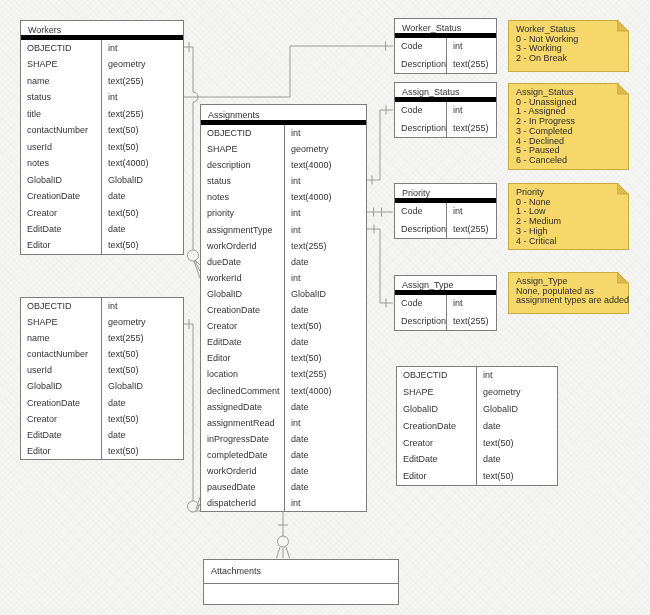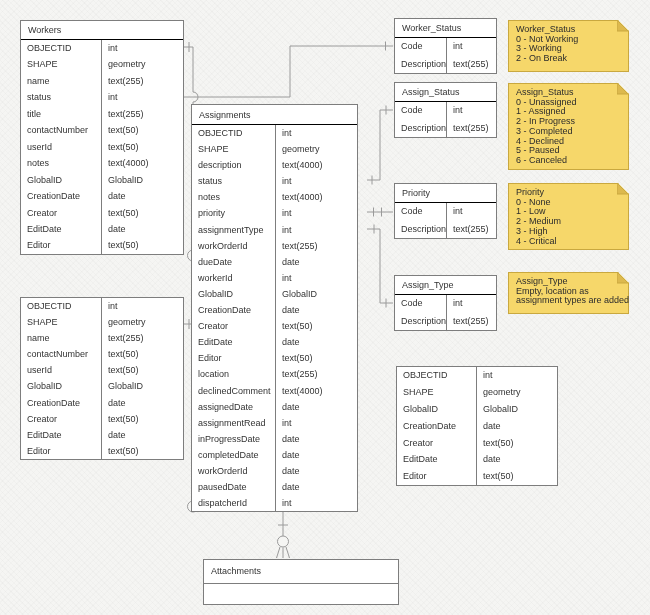--- a/index.html
+++ b/index.html
@@ -16,21 +16,21 @@
       #f5f5f3;
   }
   #wires{position:absolute;left:0;top:0;z-index:0;}
   .entity{
     position:absolute;z-index:1;box-sizing:border-box;
     background:#ffffff;border:1px solid #7d7d7d;
     color:#333;font-size:9px;
   }
   .entity-title{
     box-sizing:border-box;height:var(--th,19px);line-height:var(--th,19px);
-    border-bottom:1px solid #000000;padding:0 0 0 7px;
+    border-bottom:5px solid #000000;padding:0 0 0 7px;
     white-space:nowrap;overflow:hidden;
   }
   .frow{display:flex;height:var(--rh,16.1px);}
   .fname{
     flex:0 0 var(--fw,81px);box-sizing:border-box;border-right:1px solid #7d7d7d;
     padding-left:6px;line-height:var(--rh,16.1px);white-space:nowrap;overflow:hidden;
   }
   .ftype{flex:1;padding-left:6px;line-height:var(--rh,16.1px);white-space:nowrap;overflow:hidden;}
   .erow{height:20px;border-top:1px solid #7d7d7d;margin-top:1px;}
   .note{
@@ -196,21 +196,21 @@
           <span class="fname">EditDate</span>
           <span class="ftype">date</span>
         </div>
         <div class="frow">
           <span class="fname">Editor</span>
           <span class="ftype">text(50)</span>
         </div>
       </div>
   </div>
 
-  <div class="entity" style="left:191px;top:104px;width:167px;--th:20px;--rh:16.1px;--fw:84px;">
+  <div class="entity" style="left:200px;top:104px;width:167px;--th:20px;--rh:16.1px;--fw:84px;">
     <div class="entity-title">Assignments</div>
     <div>
 
     <div class="frow">
           <span class="fname">OBJECTID</span>
           <span class="ftype">int</span>
         </div>
         <div class="frow">
           <span class="fname">SHAPE</span>
           <span class="ftype">geometry</span>
@@ -447,21 +447,21 @@
       </div>
   </div>
   <svg class="note-fold" style="left:617px;top:183px;" width="12" height="12">
       <path d="M0 0 L11 11 L0 11 Z" fill="#ddb94e" stroke="#c9a83f" stroke-width="1"></path>
     </svg>
 
   <div class="note" style="left:508px;top:272px;height:42px;">
     <div class="note-line">Assign_Type</div>
     <div>
 
-    <div class="note-line">Empty, location as</div>
+    <div class="note-line">None, populated as</div>
         <div class="note-line">assignment types are added</div>
       </div>
   </div>
   <svg class="note-fold" style="left:617px;top:272px;" width="12" height="12">
       <path d="M0 0 L11 11 L0 11 Z" fill="#ddb94e" stroke="#c9a83f" stroke-width="1"></path>
     </svg>
 
 </div>
 
 </body></html>

